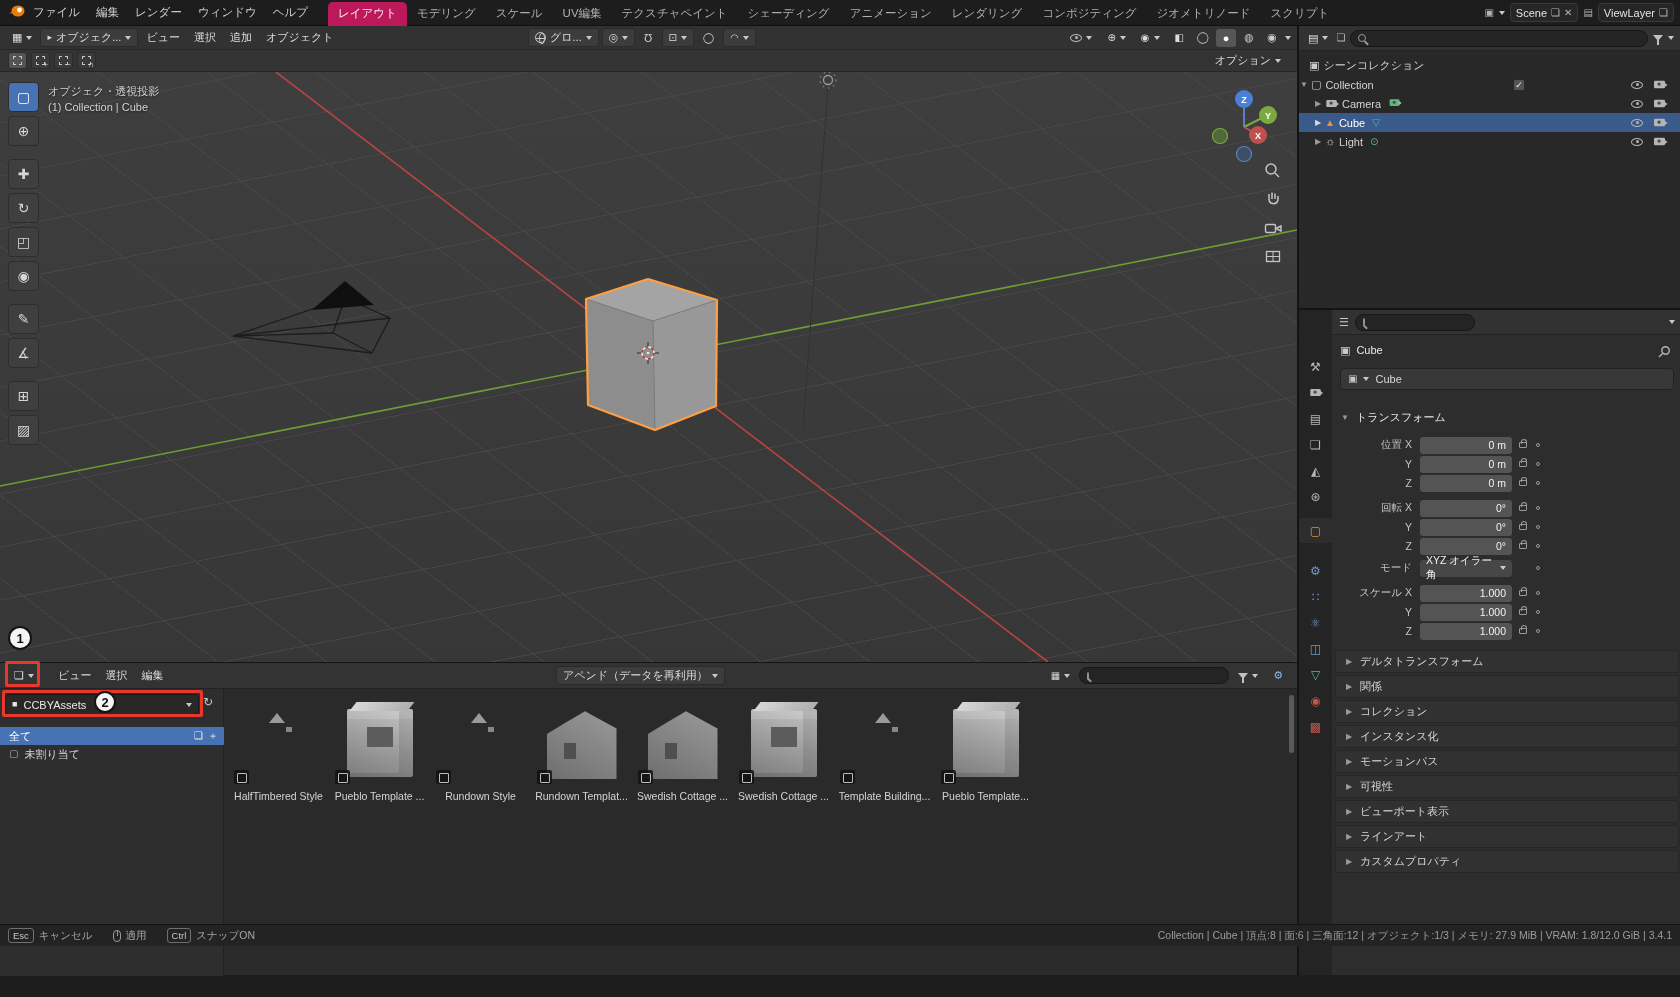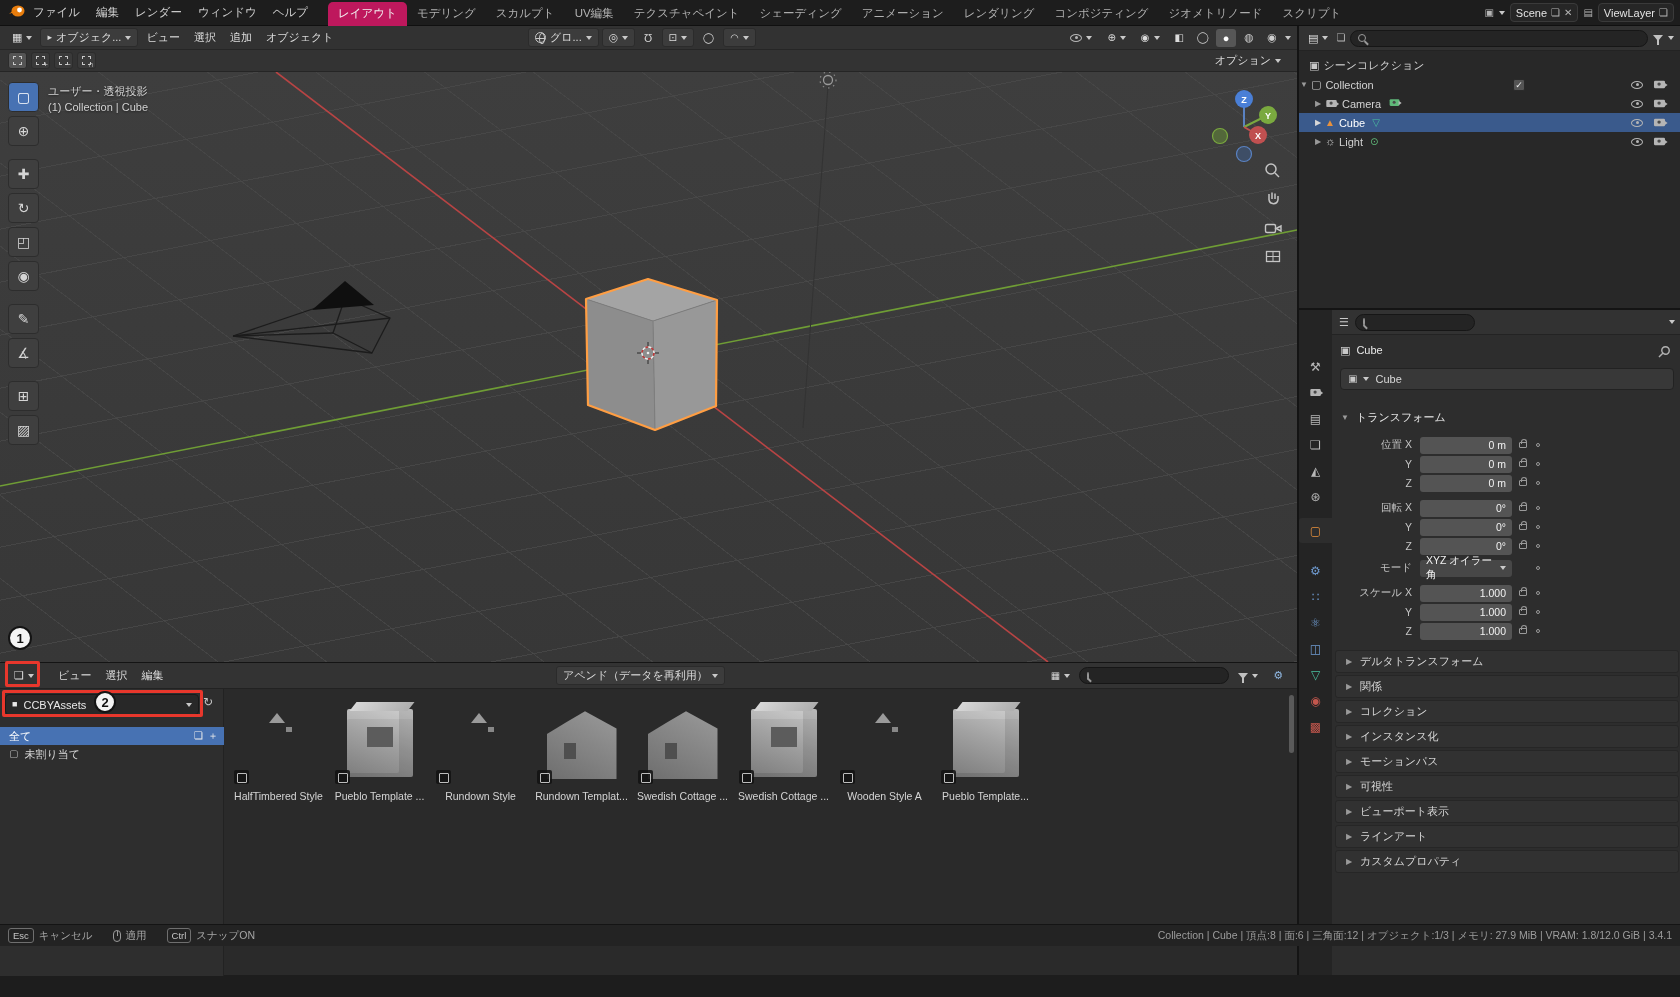--- a/index.html
+++ b/index.html
@@ -149,21 +149,21 @@
         </svg>
     </span>
     <span class="menu-item">ファイル</span>
     <span class="menu-item">編集</span>
     <span class="menu-item">レンダー</span>
     <span class="menu-item">ウィンドウ</span>
     <span class="menu-item">ヘルプ</span>
     <div id="tabs">
       <span class="tab active">レイアウト</span>
       <span class="tab">モデリング</span>
-      <span class="tab">スカルプト</span>
+      <span class="tab">スケール</span>
       <span class="tab">UV編集</span>
       <span class="tab">テクスチャペイント</span>
       <span class="tab">シェーディング</span>
       <span class="tab">アニメーション</span>
       <span class="tab">レンダリング</span>
       <span class="tab">コンポジティング</span>
       <span class="tab">ジオメトリノード</span>
       <span class="tab">スクリプト</span>
     </div>
     <div class="tb-right">
@@ -322,21 +322,21 @@
       <span class="tbtn">◰</span>
       <span class="tbtn">◉</span>
       <span class="tgap"></span>
       <span class="tbtn">✎</span>
       <span class="tbtn">∡</span>
       <span class="tgap"></span>
       <span class="tbtn">⊞</span>
       <span class="tbtn">▨</span>
     </div>
 
-    <div class="vp-text" style="left:48px;top:12px">ユーザー・透視投影</div>
+    <div class="vp-text" style="left:48px;top:12px">オブジェク・透視投影</div>
     <div class="vp-text" style="left:48px;top:29px">(1) Collection | Cube</div>
 
     <div id="navgizmo">
       <svg width="76" height="76">
         <line x1="38" y1="39" x2="38" y2="11" stroke="#5a82c2" stroke-width="2"></line>
         <line x1="38" y1="39" x2="62" y2="27" stroke="#7aa93f" stroke-width="2"></line>
         <line x1="38" y1="39" x2="52" y2="47" stroke="#c05050" stroke-width="2"></line>
         <circle cx="14" cy="48" r="7.5" fill="#53683a" stroke="#7aa93f" stroke-width="1.2"></circle>
         <circle cx="38" cy="66" r="7.5" fill="#3e4e66" stroke="#5a82c2" stroke-width="1.2"></circle>
         <circle cx="38" cy="11" r="9" fill="#4a7fd6"></circle>
@@ -465,21 +465,21 @@
       <div class="tile">
         <div class="thumb" data-kind="crate-window">
             <span class="badge"></span>
           </div>
         <div class="tlabel">Swedish Cottage ...</div>
       </div>
       <div class="tile">
         <div class="thumb" data-kind="style">
             <span class="badge"></span>
           </div>
-        <div class="tlabel">Wooden Style A</div>
+        <div class="tlabel">Template Building...</div>
       </div>
       <div class="tile">
         <div class="thumb" data-kind="crate">
             <span class="badge"></span>
           </div>
         <div class="tlabel">Pueblo Template...</div>
       </div>
     </div>
     <div id="abscroll"></div>
   </div>

